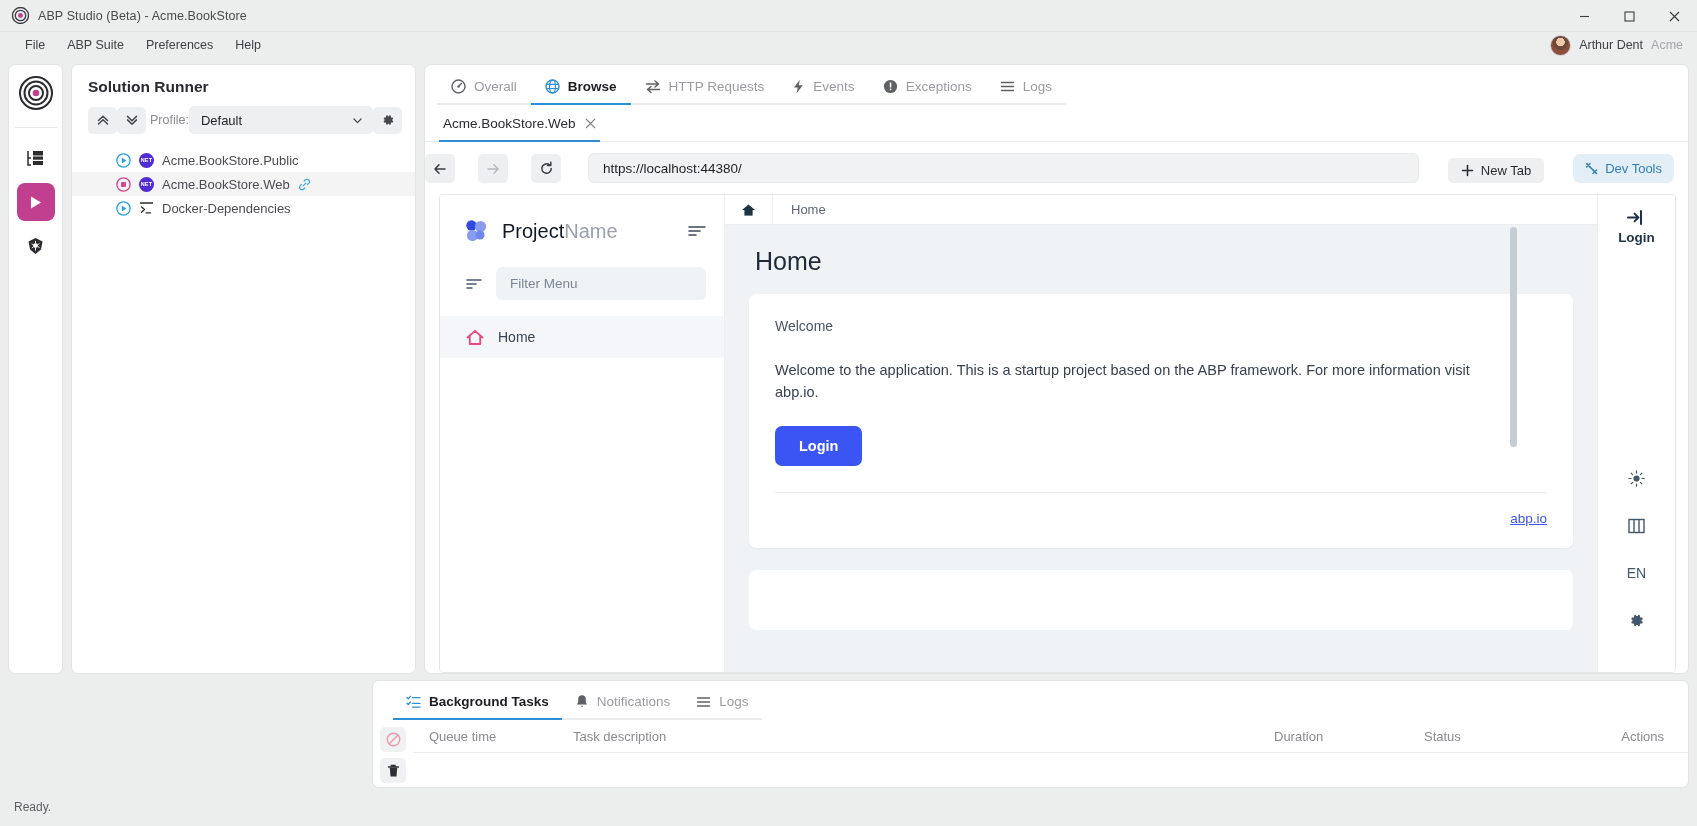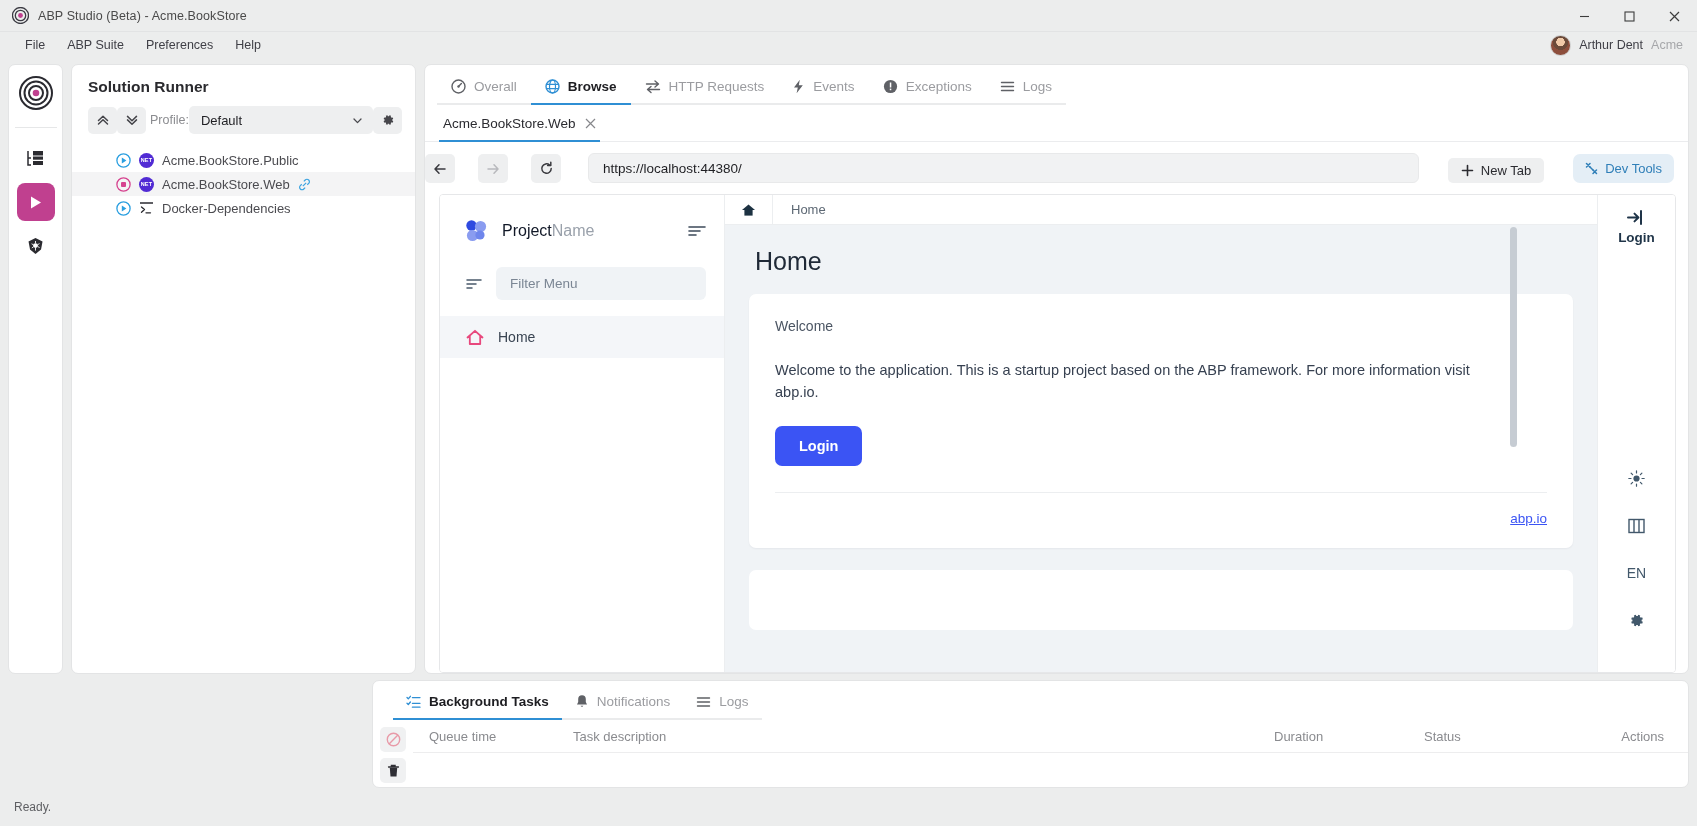--- a/index.html
+++ b/index.html
@@ -233,21 +233,21 @@
     width: 285px; min-width: 285px;
     background: #fff;
     border-right: 1px solid #eceef0;
     display: flex; flex-direction: column;
   }
   .brand-row {
     display: flex; align-items: center;
     padding: 22px 18px 22px 22px; gap: 12px;
   }
   .brand-logo { width: 28px; height: 28px; flex: none; }
-  .brand-text { font-size: 16px; color: #111827; font-weight: 500; flex: 1; }
+  .brand-text { font-size: 20px; color: #111827; font-weight: 500; flex: 1; }
   .brand-text .light { color: #9aa1ab; font-weight: 400; }
   .hamburger { color: #3c4a5a; display: flex; }
   .filter-row {
     display: flex; align-items: center; gap: 14px;
     padding: 0 18px 0 26px; margin-bottom: 16px;
   }
   .filter-ic { color: #4a5a6b; display: flex; }
   .filter-input {
     flex: 1; height: 33px; border-radius: 6px;
     background: #f0f3f6;

